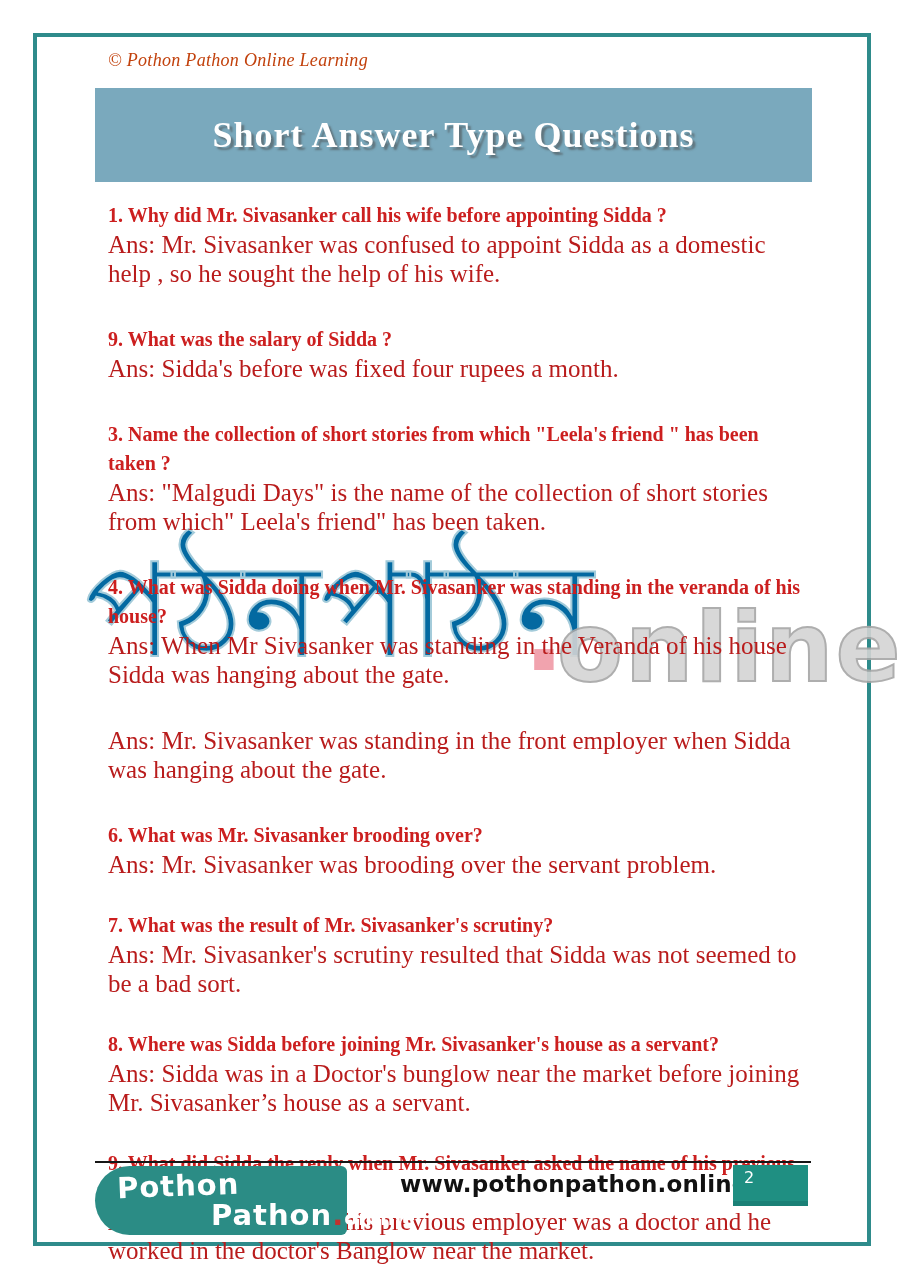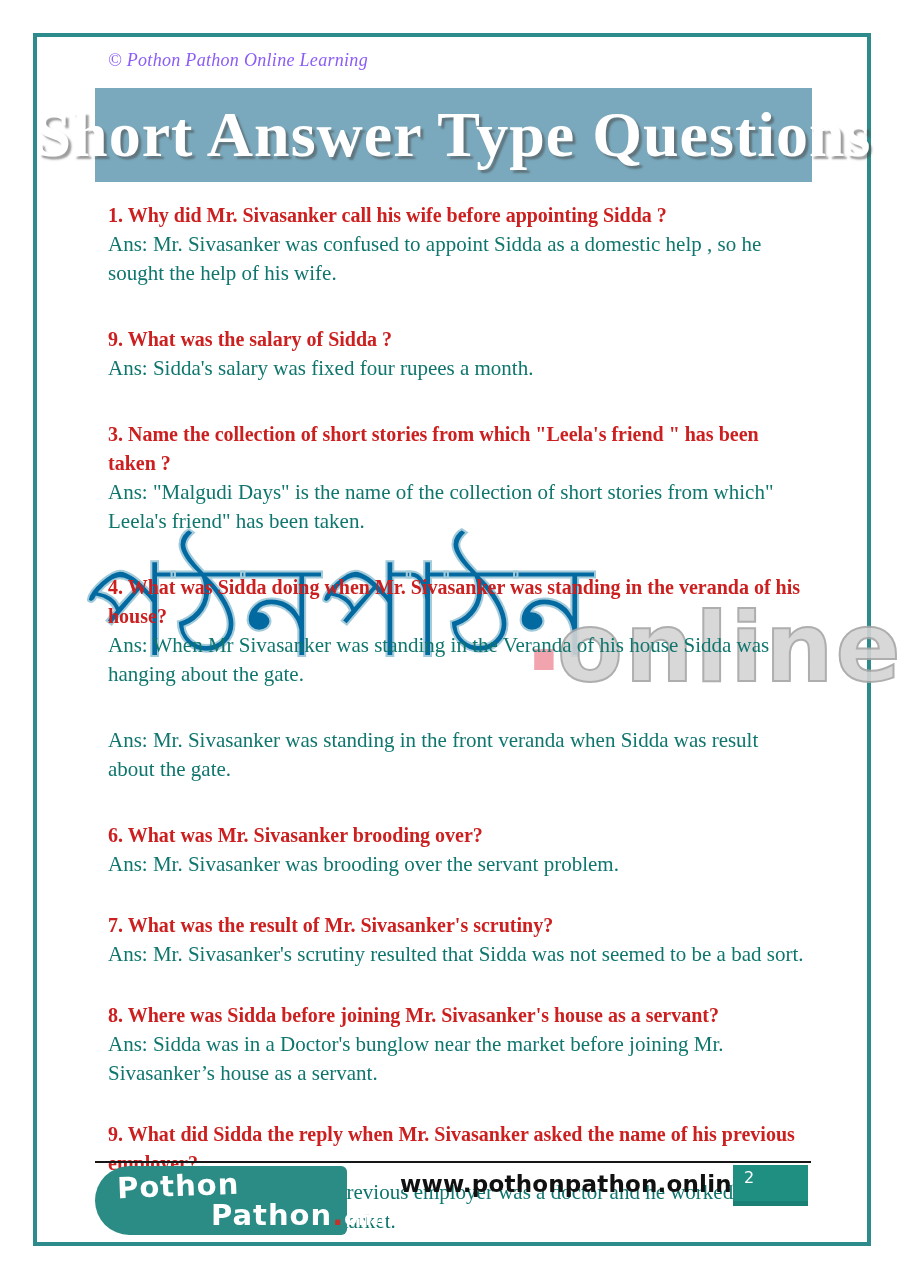--- a/index.html
+++ b/index.html
@@ -1,31 +1,31 @@
 <!DOCTYPE html>
 <html><head>
 <meta charset="utf-8">
 <style>
   html,body{margin:0;padding:0;background:#ffffff;}
   .page{position:relative;width:906px;height:1280px;background:#ffffff;overflow:hidden;
         font-family:"Liberation Serif",serif;}
   .frame{position:absolute;left:33px;top:33px;width:838px;height:1213px;
          border:4px solid #2e8b8b;box-sizing:border-box;background:#fff;}
   .copyright{position:absolute;left:108px;top:50px;font-style:italic;font-size:18px;
-             color:#8b5cf6;z-index:3;letter-spacing:.3px;}
+             color:#c2410c;z-index:3;letter-spacing:.3px;}
   .banner{position:absolute;left:95px;top:88px;width:717px;height:94px;background:#7aa9bd;
           display:flex;align-items:center;justify-content:center;z-index:3;}
-  .banner-title{font-family:"Liberation Serif",serif;font-weight:bold;font-size:64px;
+  .banner-title{font-family:"Liberation Serif",serif;font-weight:bold;font-size:36px;
           color:#ffffff;text-shadow:3px 3px 2px rgba(75,75,75,.55);letter-spacing:1px;
           white-space:nowrap;}
   .content{position:absolute;left:108px;top:201px;width:700px;z-index:2;}
   .qa{margin-bottom:37px;}
   .qa.tight{margin-bottom:25px;margin-top:32px;}
   .q{color:#cc1f1f;font-weight:bold;font-size:20px;line-height:29px;}
-  .a{color:#0f766e;font-size:21px;line-height:29px;}
+  .a{color:#b91c1c;font-size:25px;line-height:29px;}
   
   .watermark{position:absolute;left:85px;top:550px;width:720px;height:160px;z-index:1;}
   .wm-bn{position:absolute;left:0;top:-10px;font-family:"DejaVu Sans",sans-serif;
          font-size:130px;line-height:1.1;color:#0369a1;-webkit-text-stroke:2px #a3cbda;
          white-space:nowrap;}
   .wm-dot{position:absolute;left:438px;top:18px;font-family:"DejaVu Sans",sans-serif;
          font-size:110px;font-weight:bold;color:#ef93a0;opacity:.85;}
   .wm-online{position:absolute;left:472px;top:42px;font-family:"DejaVu Sans",sans-serif;
          font-size:96px;font-weight:bold;color:#d4d4d4;-webkit-text-stroke:2px #a6a6a6;
          opacity:.9;letter-spacing:2px;white-space:nowrap;}
@@ -65,32 +65,32 @@
     <span class="wm-online">online</span>
   </div>
 
   <div class="content">
     <div class="qa">
       <div class="q">1. Why did Mr. Sivasanker call his wife before appointing Sidda ?</div>
       <div class="a">Ans: Mr. Sivasanker was confused to appoint Sidda as a domestic help , so he sought the help of his wife.</div>
     </div>
     <div class="qa">
       <div class="q">9. What was the salary of Sidda ?</div>
-      <div class="a">Ans: Sidda's salary was fixed four rupees a month.</div>
+      <div class="a">Ans: Sidda's before was fixed four rupees a month.</div>
     </div>
     <div class="qa">
       <div class="q">3. Name the collection of short stories from which "Leela's friend " has been taken ?</div>
       <div class="a">Ans: "Malgudi Days" is the name of the collection of short stories from which" Leela's friend" has been taken.</div>
     </div>
     <div class="qa">
       <div class="q">4. What was Sidda doing when Mr. Sivasanker was standing in the veranda of his house?</div>
       <div class="a">Ans: When Mr Sivasanker was standing in the Veranda of his house Sidda was hanging about the gate.</div>
     </div>
     <div class="qa">
-      <div class="a">Ans: Mr. Sivasanker was standing in the front veranda when Sidda was result about the gate.</div>
+      <div class="a">Ans: Mr. Sivasanker was standing in the front employer when Sidda was hanging about the gate.</div>
     </div>
     <div class="qa tight">
       <div class="q">6. What was Mr. Sivasanker brooding over?</div>
       <div class="a">Ans: Mr. Sivasanker was brooding over the servant problem.</div>
     </div>
     <div class="qa tight">
       <div class="q">7. What was the result of Mr. Sivasanker's scrutiny?</div>
       <div class="a">Ans: Mr. Sivasanker's scrutiny resulted that Sidda was not seemed to be a bad sort.</div>
     </div>
     <div class="qa tight">

